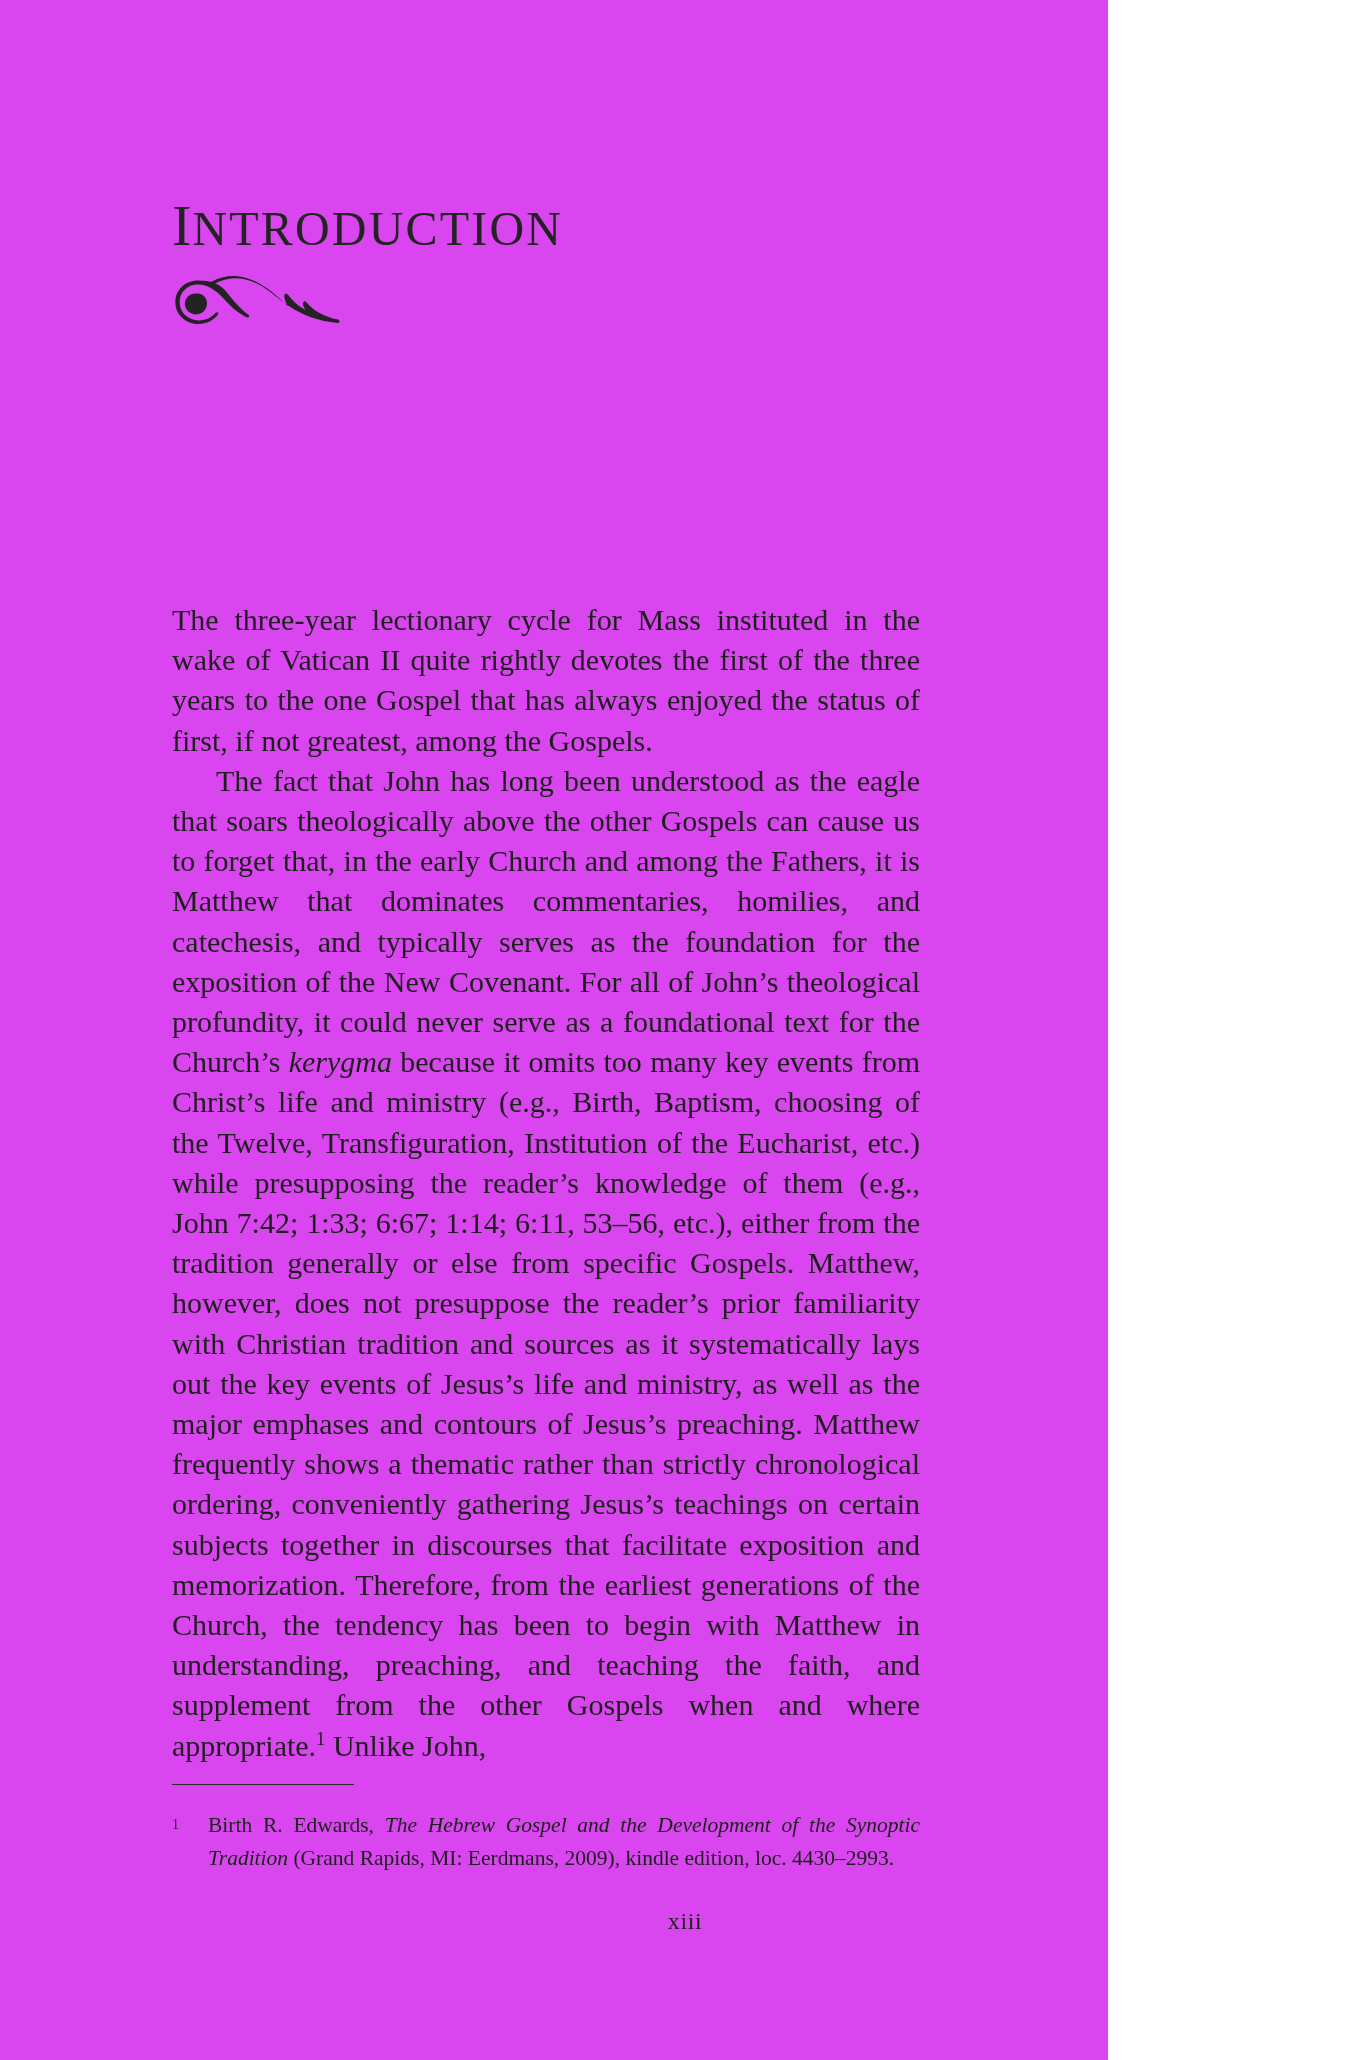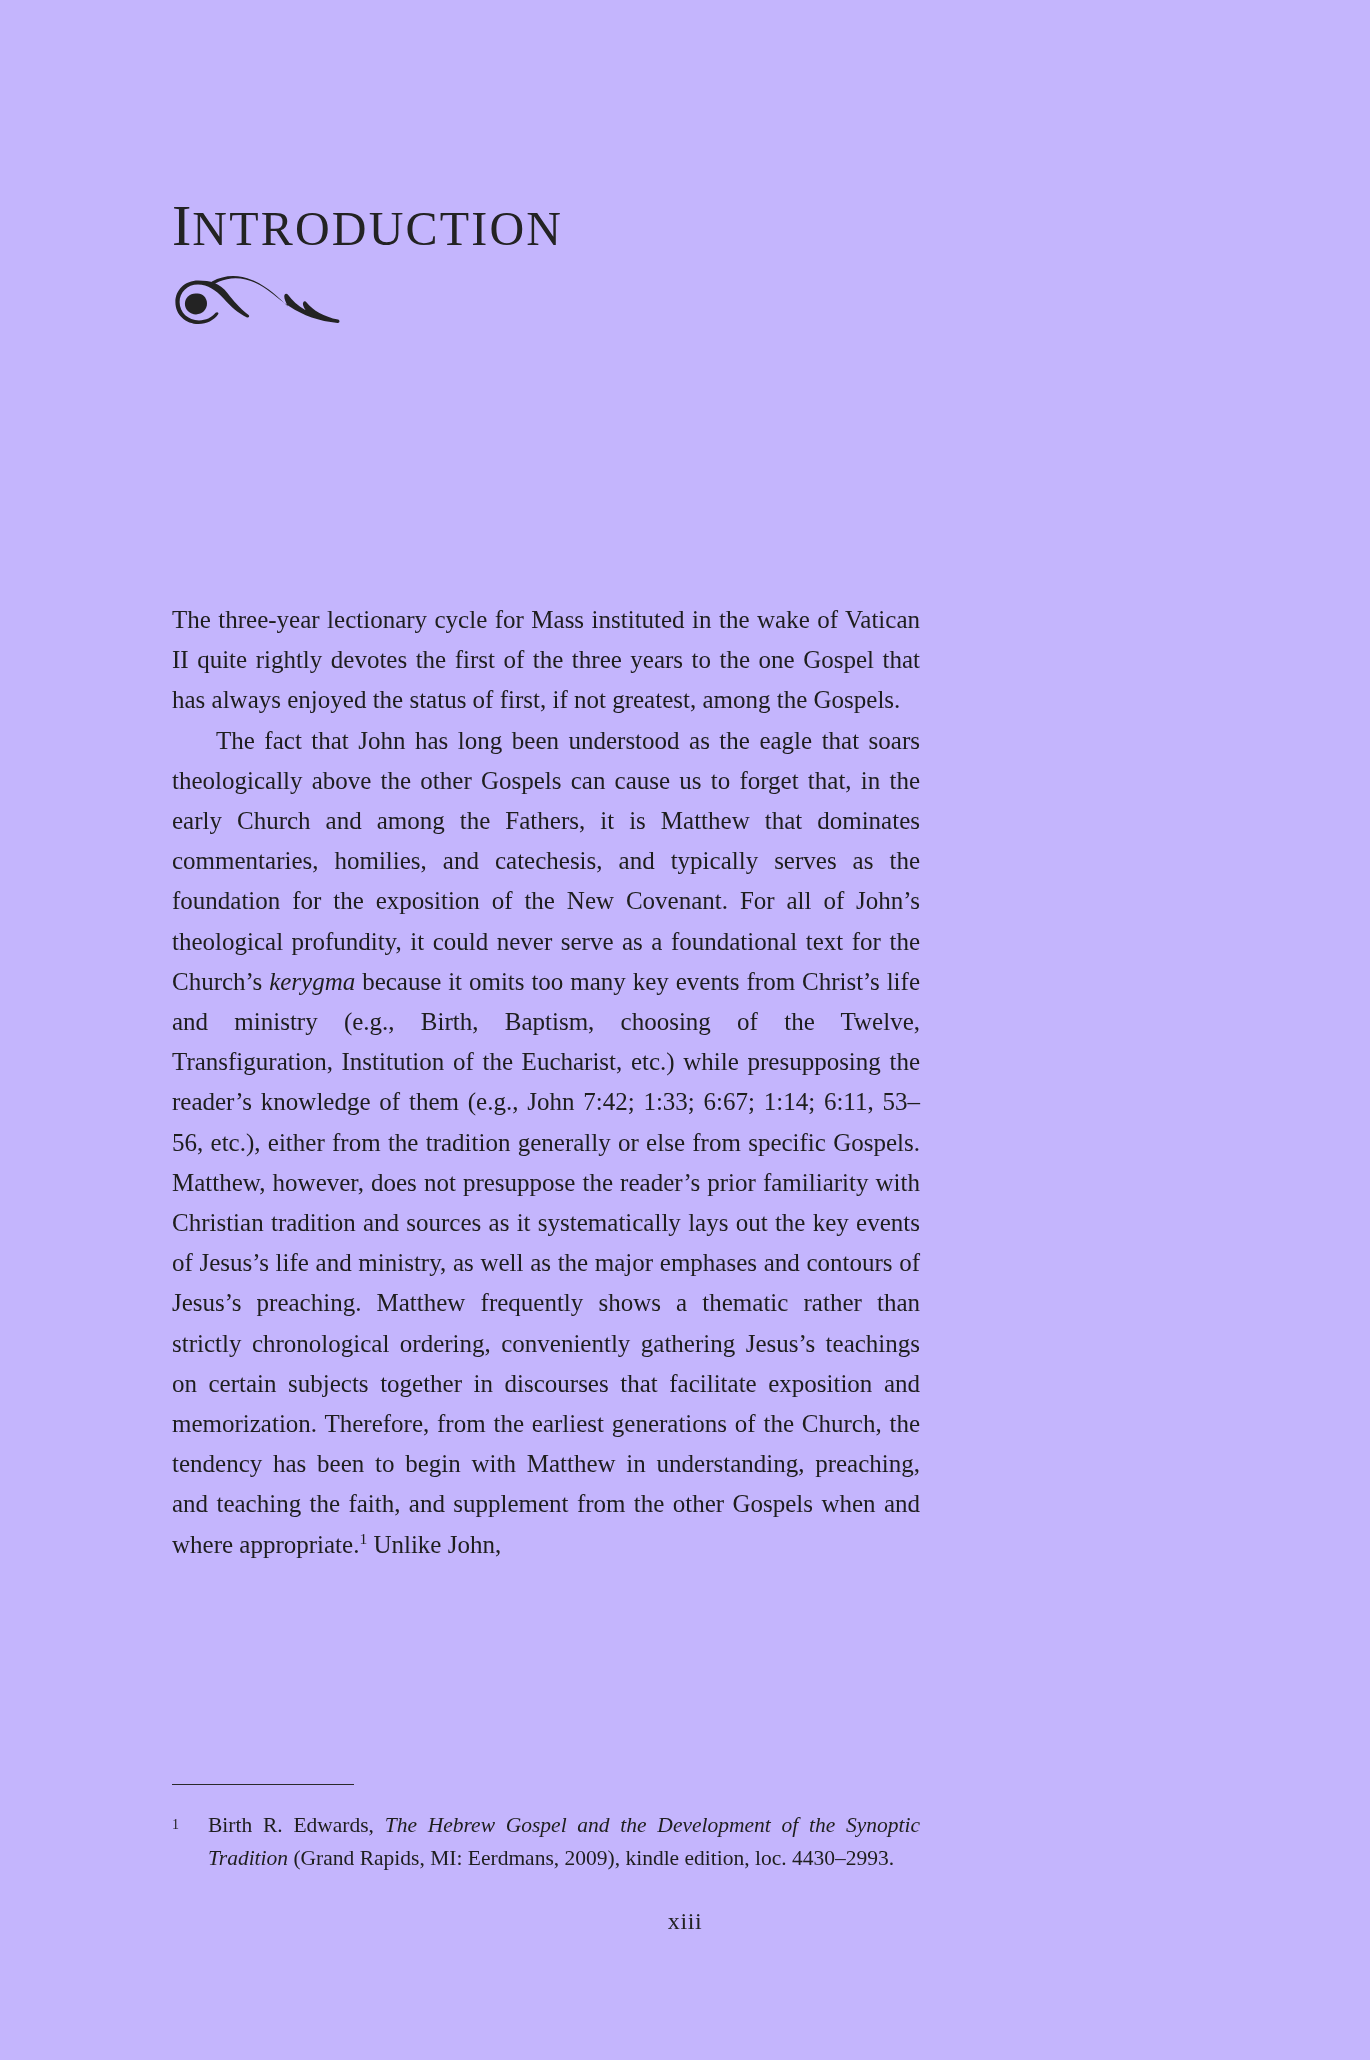--- a/index.html
+++ b/index.html
@@ -11,23 +11,23 @@
   body {
     width: 1370px;
     height: 2060px;
     font-family: "Liberation Serif", "DejaVu Serif", serif;
     color: #1c1c1c;
     -webkit-font-smoothing: antialiased;
   }
 
   .page {
     position: relative;
-    width: 1370px;
+    width: 1108px;
     height: 2060px;
-    background: #c4b5fd;
+    background: #d946ef;
     overflow: hidden;
   }
 
   
   .chapter-head {
     position: absolute;
     left: 172px;
     top: 196px;
     width: 748px;
   }
@@ -62,21 +62,21 @@
   
   .body-copy {
     position: absolute;
     left: 172px;
     top: 600px;
     width: 748px;
   }
 
   .body-copy p {
     margin: 0;
-    font-size: 25px;
+    font-size: 30px;
     line-height: 40.2px;
     text-align: justify;
     text-justify: inter-word;
     hyphens: none;
     color: #1e1e1e;
   }
 
   .body-copy p.indent {
     text-indent: 44px;
   }

